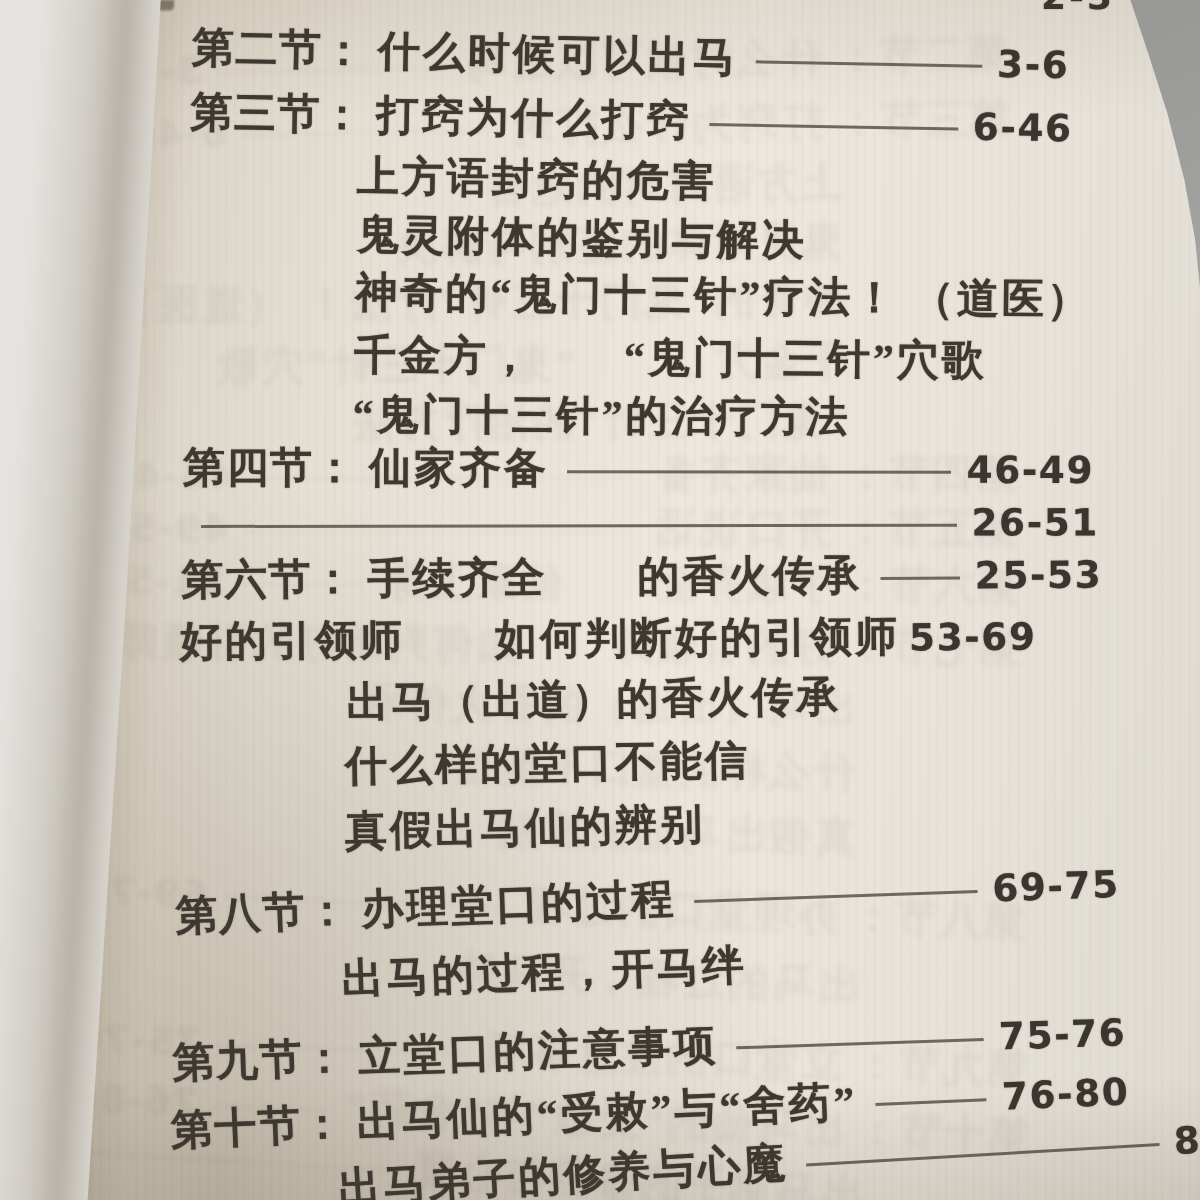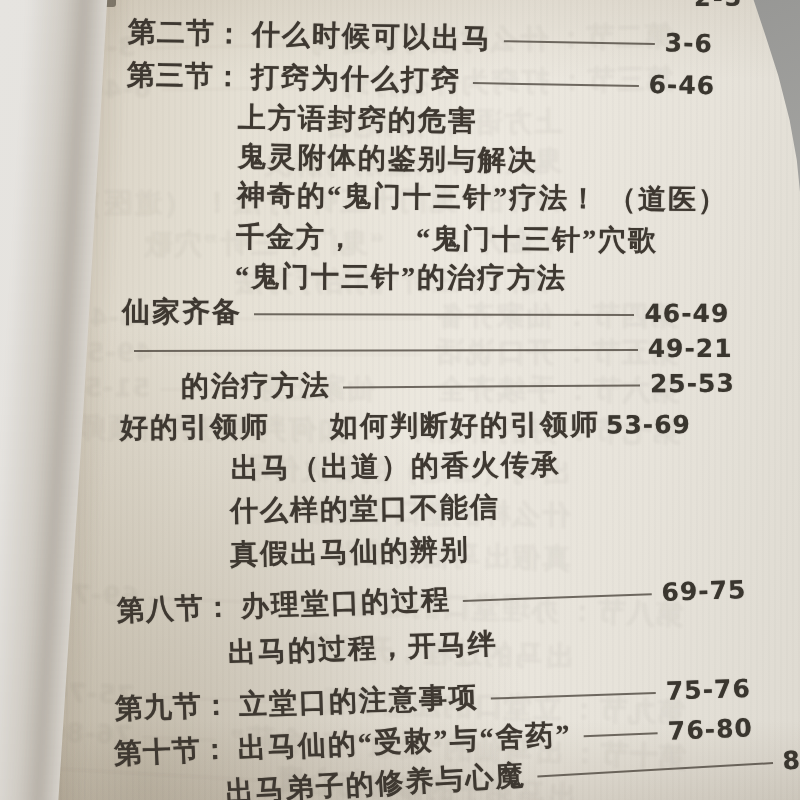--- a/index.html
+++ b/index.html
@@ -199,30 +199,33 @@
           <span class="title">神奇的“鬼门十三针”疗法！ （道医）</span>
         </div>
         <div class="row indent" style="top: 218px; left: 124px; width: 601px; transform: rotate(0.5deg);">
           <span class="title">千金方，</span>
           <span class="title2">“鬼门十三针”穴歌</span>
         </div>
         <div class="row indent" style="top: 258px; left: 123.2px; width: 604.2px; transform: rotate(0.3deg);">
           <span class="title">“鬼门十三针”的治疗方法</span>
         </div>
         <div class="row" style="top: 294px; left: 122.4px; width: 607.4px; transform: rotate(0.1deg);">
+          <span class="label">第四节：</span>
           <span class="title">仙家齐备</span>
           <span class="leader"></span>
           <span class="pages">46-49</span>
         </div>
         <div class="row" style="top: 331px; left: 121.6px; width: 610.6px; transform: rotate(-0.1deg);">
           <span class="leader"></span>
-          <span class="pages">49-21</span>
+          <span class="pages">26-51</span>
         </div>
         <div class="row" style="top: 369px; left: 120.8px; width: 613.8px; transform: rotate(-0.4deg);">
-          <span class="title2">的治疗方法</span>
+          <span class="label">第六节：</span>
+          <span class="title">手续齐全</span>
+          <span class="title2">的香火传承</span>
           <span class="leader"></span>
           <span class="pages">25-53</span>
         </div>
         <div class="row no-leader" style="top: 410px; left: 120px; width: 617px; transform: rotate(-0.4deg);">
           <span class="title">好的引领师</span>
           <span class="title2">如何判断好的引领师</span>
           <span class="pages">53-69</span>
         </div>
         <div class="row indent" style="top: 452px; left: 119.2px; width: 620.2px; transform: rotate(-0.7deg);">
           <span class="title">出马（出道）的香火传承</span>

